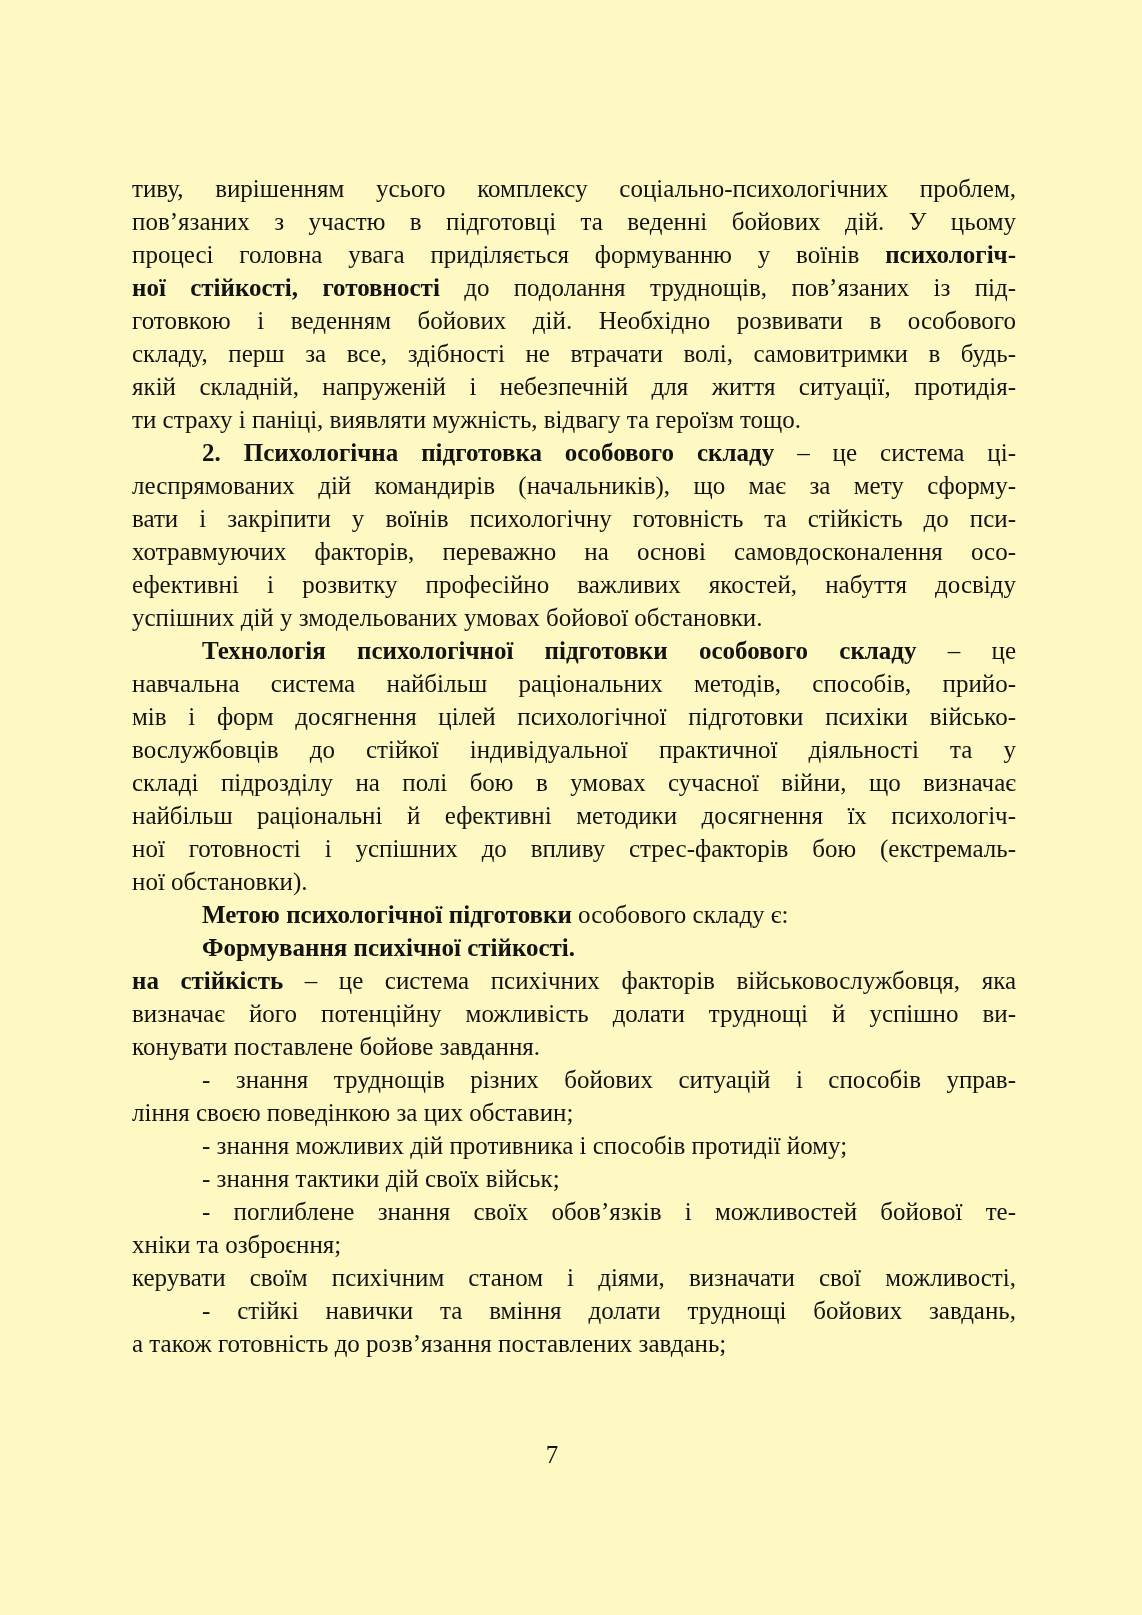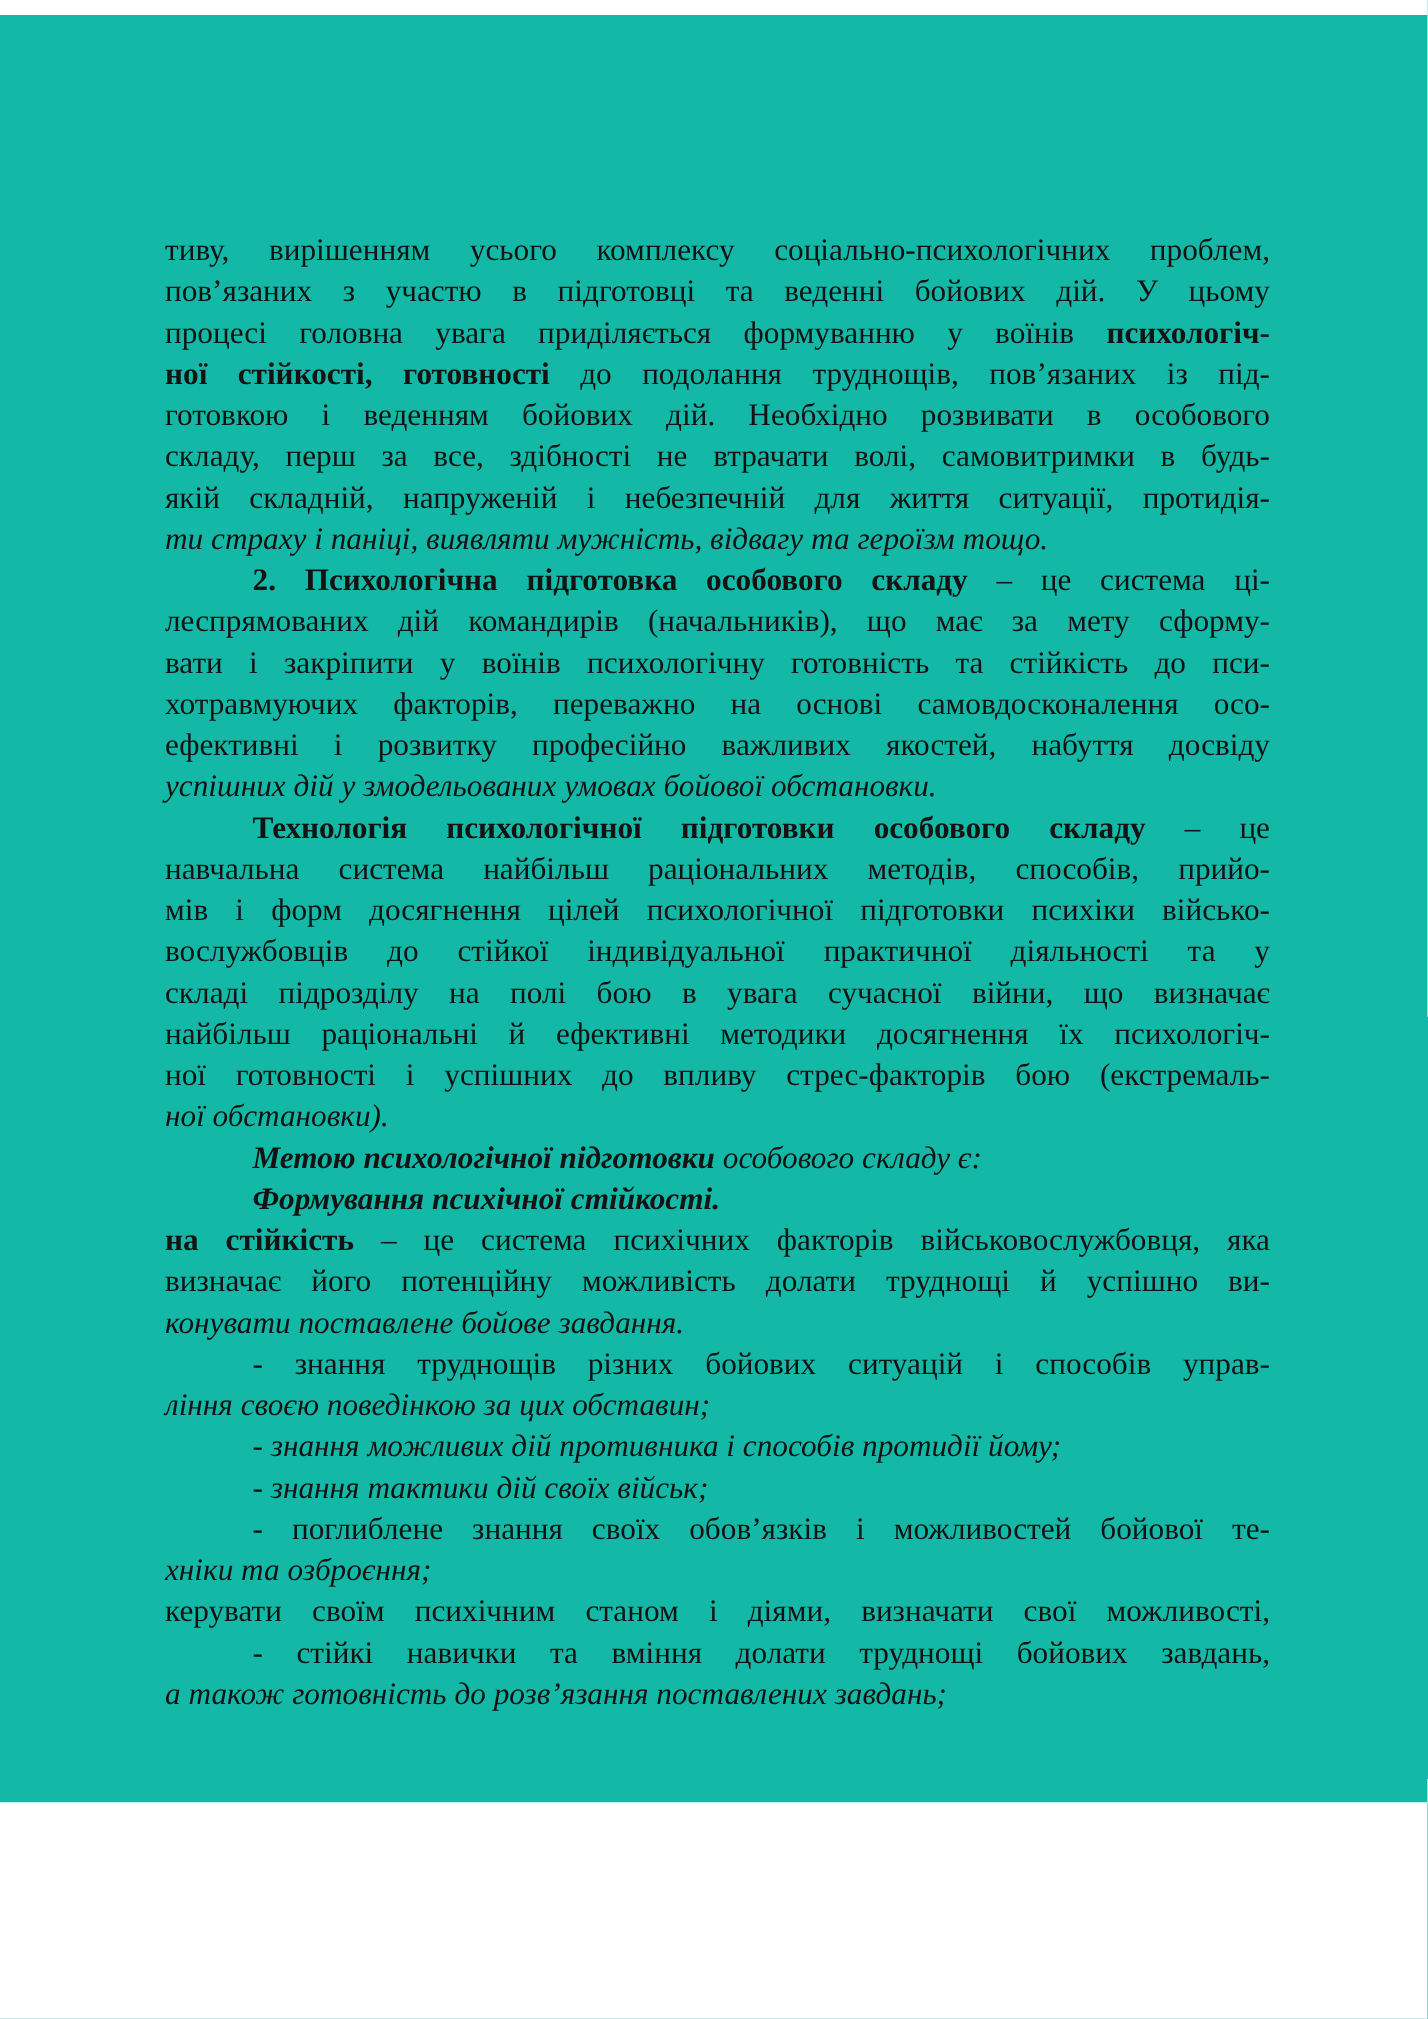--- a/index.html
+++ b/index.html
@@ -3,44 +3,42 @@
 <meta charset="utf-8">
 <style>
   html, body {
     margin: 0;
     padding: 0;
     background: #ffffff;
   }
   .page {
     position: relative;
     width: 1142px;
-    height: 1430px;
-    background: #14b8a6;
+    height: 1615px;
+    background: #fef9c3;
     color: #131313;
     font-family: "Liberation Serif", "DejaVu Serif", serif;
     font-size: 25px;
     overflow: hidden;
-    margin-top: 12px;
   }
   .text-block {
     position: absolute;
     left: 132px;
     top: 172px;
     width: 884px;
   }
   .line {
     height: 33px;
     line-height: 33px;
     text-align: justify;
     text-align-last: justify;
     white-space: normal;
   }
   .line.last {
     text-align-last: left;
-    font-style: italic;
   }
   .line.ind {
     text-indent: 70px;
   }
   .b {
     font-weight: bold;
   }
   .page-number {
     position: absolute;
     left: 110px;
@@ -66,21 +64,21 @@
       <div class="line ind"><span class="b">2. Психологічна підготовка особового складу</span><span> – це система ці-</span></div>
       <div class="line"><span>леспрямованих дій командирів (начальників), що має за мету сформу-</span></div>
       <div class="line"><span>вати і закріпити у воїнів психологічну готовність та стійкість до пси-</span></div>
       <div class="line"><span>хотравмуючих факторів, переважно на основі самовдосконалення осо-</span></div>
       <div class="line"><span>ефективні і розвитку професійно важливих якостей, набуття досвіду</span></div>
       <div class="line last"><span>успішних дій у змодельованих умовах бойової обстановки.</span></div>
       <div class="line ind"><span class="b">Технологія психологічної підготовки особового складу</span><span> – це</span></div>
       <div class="line"><span>навчальна система найбільш раціональних методів, способів, прийо-</span></div>
       <div class="line"><span>мів і форм досягнення цілей психологічної підготовки психіки військо-</span></div>
       <div class="line"><span>вослужбовців до стійкої індивідуальної практичної діяльності та у</span></div>
-      <div class="line"><span>складі підрозділу на полі бою в увага сучасної війни, що визначає</span></div>
+      <div class="line"><span>складі підрозділу на полі бою в умовах сучасної війни, що визначає</span></div>
       <div class="line"><span>найбільш раціональні й ефективні методики досягнення їх психологіч-</span></div>
       <div class="line"><span>ної готовності і успішних до впливу стрес-факторів бою (екстремаль-</span></div>
       <div class="line last"><span>ної обстановки).</span></div>
       <div class="line ind last"><span class="b">Метою психологічної підготовки</span><span> особового складу є:</span></div>
       <div class="line ind last"><span class="b">Формування психічної стійкості.</span></div>
       <div class="line"><span class="b">на стійкість</span><span> – це система психічних факторів військовослужбовця, яка</span></div>
       <div class="line"><span>визначає його потенційну можливість долати труднощі й успішно ви-</span></div>
       <div class="line last"><span>конувати поставлене бойове завдання.</span></div>
       <div class="line ind"><span>- знання труднощів різних бойових ситуацій і способів управ-</span></div>
       <div class="line last"><span>ління своєю поведінкою за цих обставин;</span></div>

